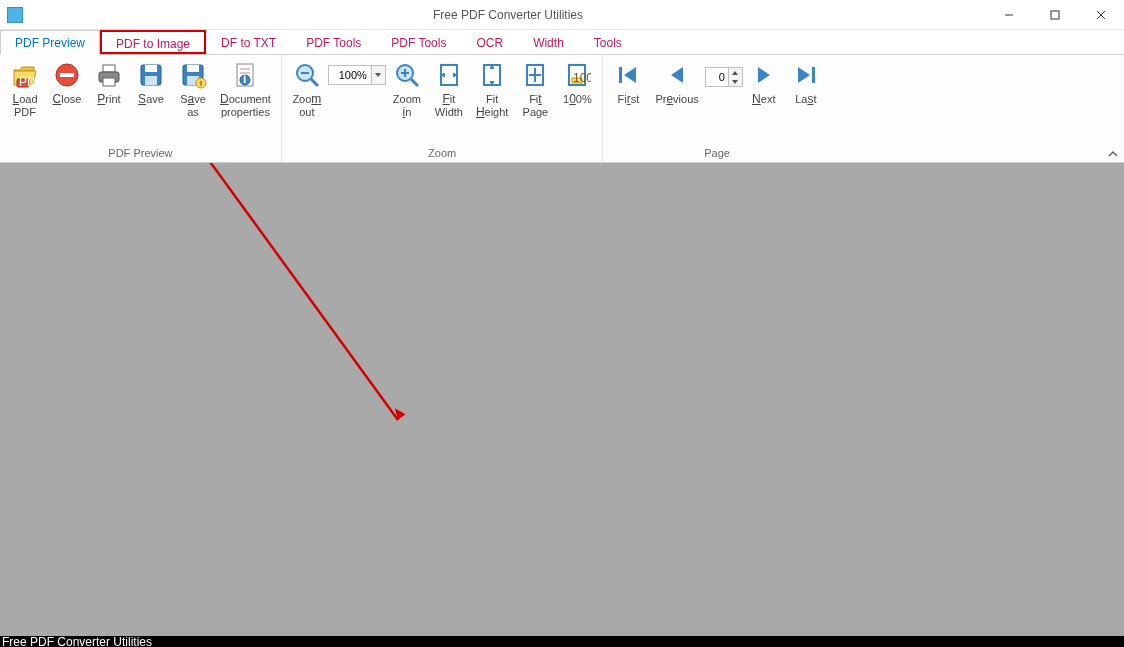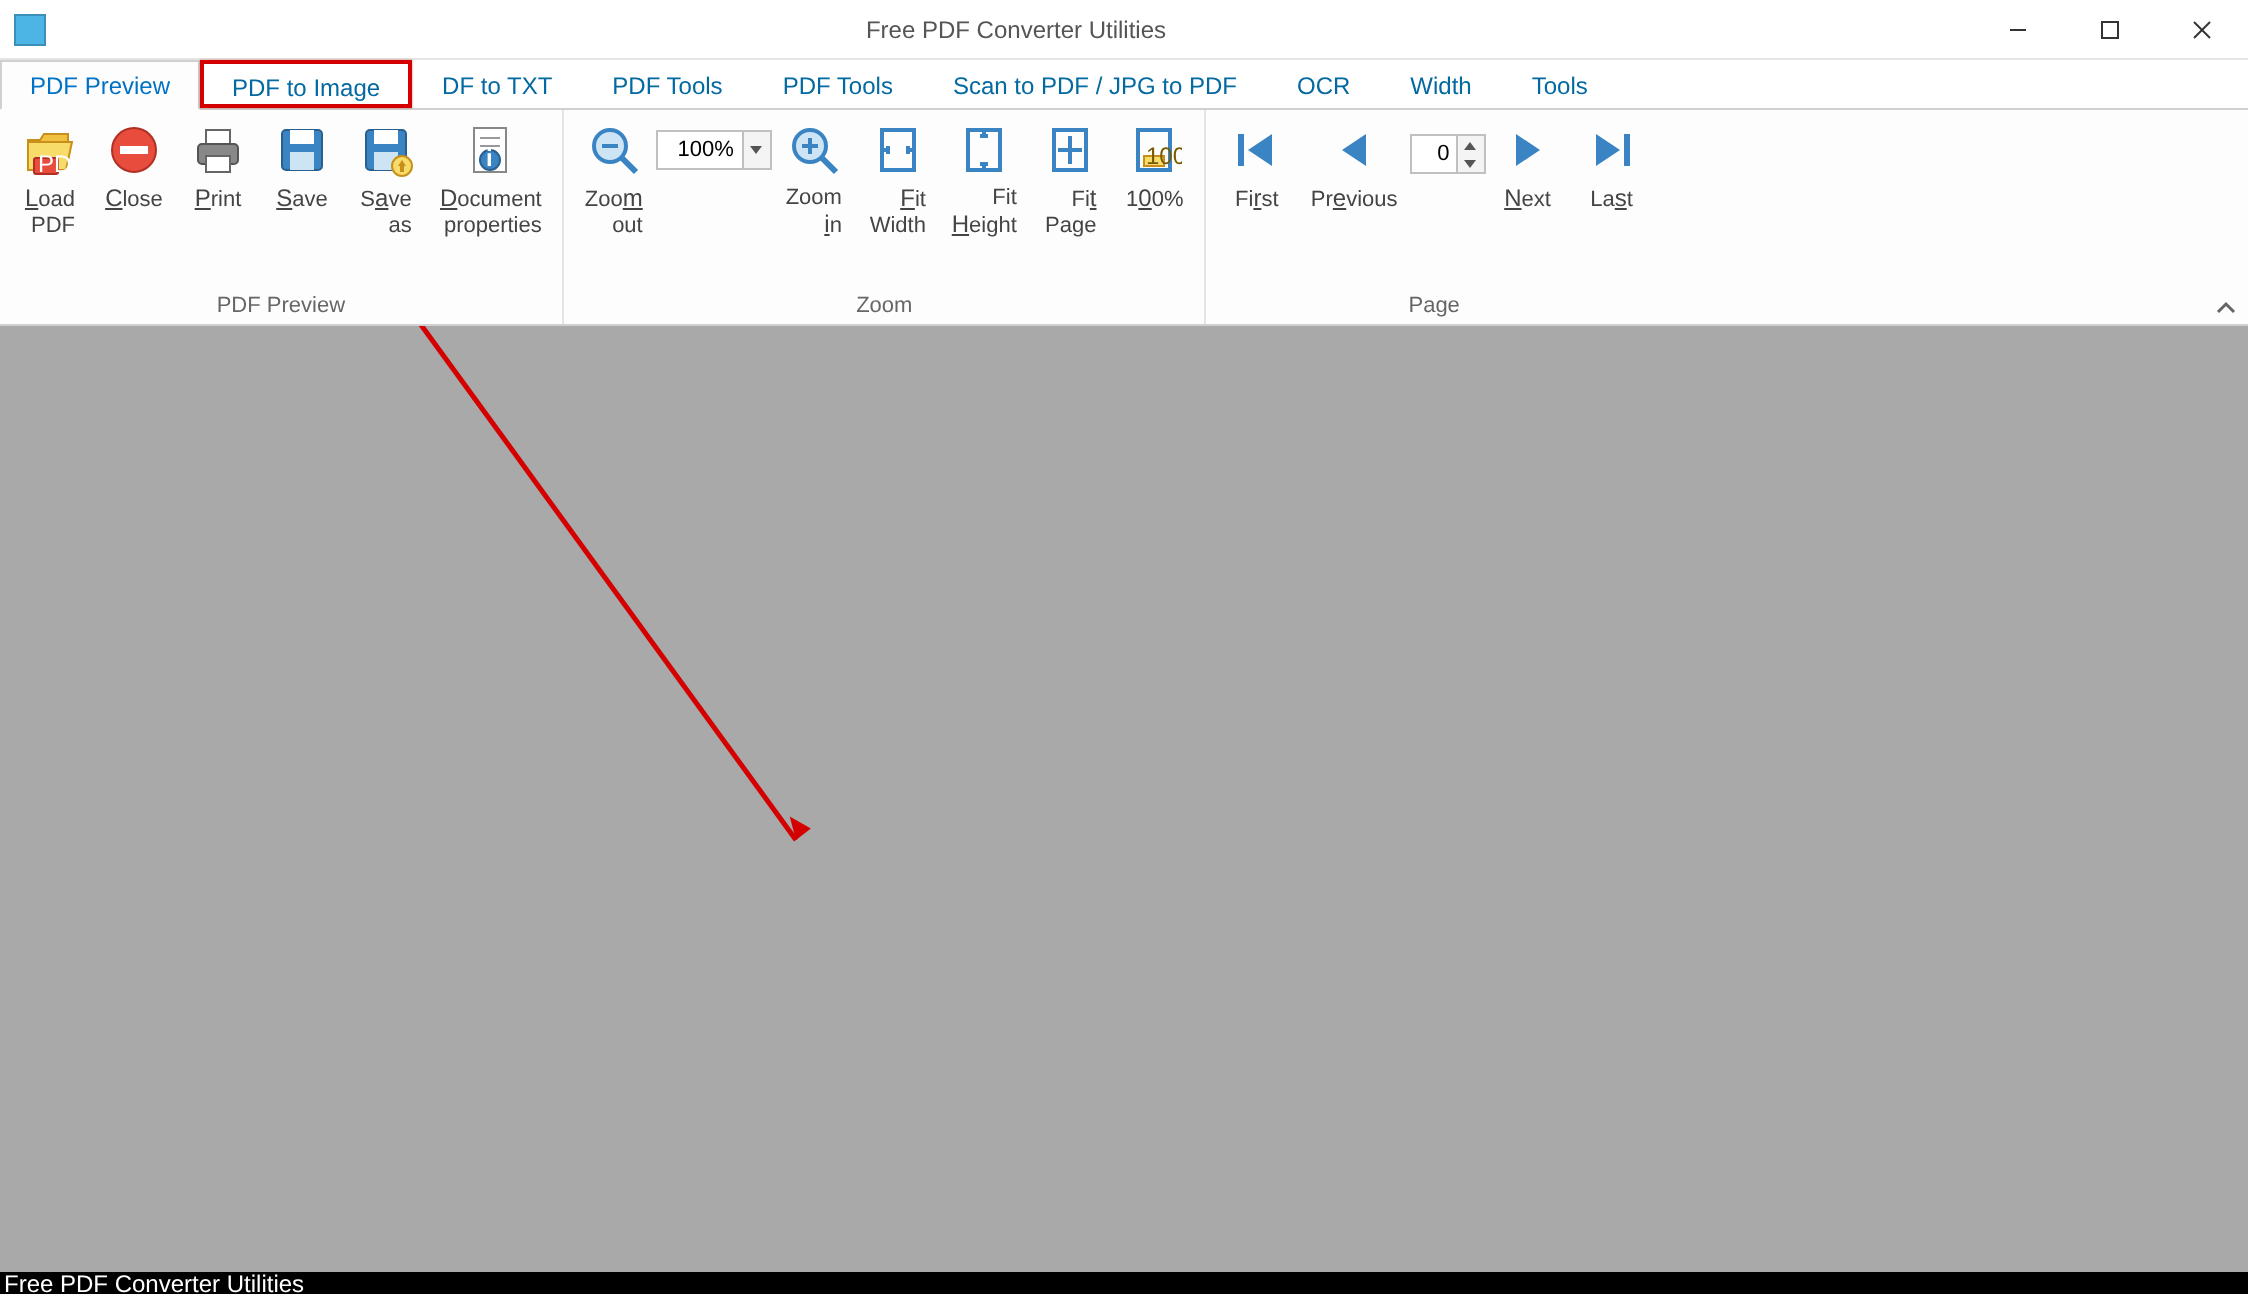--- a/index.html
+++ b/index.html
@@ -4,29 +4,29 @@
 <style>
 * { margin: 0; padding: 0; box-sizing: border-box; font-family: "Segoe UI", Tahoma, sans-serif; font-size: 12px; }
 body { width: 1124px; height: 647px; background: #000; overflow: hidden; }
 .window { width: 1124px; height: 636px; background: #fff; display: flex; flex-direction: column; }
 .titlebar { height: 30px; background: #fff; display: flex; align-items: center; border-bottom: 1px solid #e5e5e5; }
 .app-icon { width: 16px; height: 16px; margin: 0 7px; background: #4db4e6; border: 1px solid #3a90b8; }
 .title-text { flex: 1; text-align: center; color: #555; font-size: 12px; }
 .win-controls { display: flex; }
 .win-btn { width: 46px; height: 30px; display: flex; align-items: center; justify-content: center; color: #333; cursor: pointer; }
 .tabs { height: 25px; display: flex; border-bottom: 1px solid #d0d0d0; background: #fff; }
-.tab { padding: 5px 14px 4px; color: #0369a1; cursor: pointer; border: 1px solid transparent; border-bottom: none; position: relative; }
+.tab { padding: 5px 14px 4px; color: #be185d; cursor: pointer; border: 1px solid transparent; border-bottom: none; position: relative; }
 .tab.active { color: #0072c6; border: 1px solid #d0d0d0; border-bottom: 1px solid #fdfdfd; margin-bottom: -1px; background: #fdfdfd; }
 .tab.highlight { border: 2px solid #d40000; box-shadow: 0 0 1px rgba(212,0,0,.5); }
 .ribbon { height: 108px; background: #fdfdfd; display: flex; border-bottom: 1px solid #d0d0d0; position: relative; }
 .ribbon-group { display: flex; flex-direction: column; align-items: center; border-right: 1px solid #e4e4e4; padding: 2px 4px 0; }
 .ribbon-items { display: flex; flex: 1; align-items: flex-start; }
 .r-btn { display: flex; flex-direction: column; align-items: center; justify-content: flex-start; padding: 4px 6px 2px; min-width: 42px; cursor: pointer; text-align: center; line-height: 13px; color: #444; }
 .r-icon { width: 28px; height: 28px; margin-bottom: 4px; display: flex; align-items: center; justify-content: center; }
-.r-label { font-size: 11px; color: #444; text-align: right; }
+.r-label { font-size: 11px; color: #444; }
 .r-label u { text-decoration: underline; }
 .group-label { font-size: 11px; color: #666; padding-bottom: 3px; }
 .zoom-pct { display: flex; align-items: center; height: 36px; }
 .zoom-input { width: 44px; height: 20px; border: 1px solid #c0c0c0; text-align: right; padding-right: 4px; font-size: 11px; }
 .zoom-dd { width: 14px; height: 20px; border: 1px solid #c0c0c0; border-left: none; background: #f4f4f4; display: flex; align-items: center; justify-content: center; cursor: pointer; }
 .page-input { width: 24px; height: 20px; border: 1px solid #c0c0c0; text-align: right; padding-right: 3px; font-size: 11px; }
 .page-spin { width: 14px; height: 20px; background: #f4f4f4; border: 1px solid #c0c0c0; border-left: none; display: flex; flex-direction: column; cursor: pointer; }
 .spin-btn { flex: 1; display: flex; align-items: center; justify-content: center; }
 .ribbon-collapse { position: absolute; right: 6px; bottom: 4px; cursor: pointer; color: #666; font-size: 10px; }
 .content { flex: 1; background: #a9a9a9; position: relative; }
@@ -62,21 +62,20 @@
         </div>
     </div>
   </div>
 
   <div class="tabs">
     <div class="tab active"><span>PDF Preview</span></div>
     <div class="tab highlight"><span>PDF to Image</span></div>
     <div class="tab"><span>DF to TXT</span></div>
     <div class="tab"><span>PDF Tools</span></div>
     <div class="tab"><span>PDF Tools</span></div>
-    <div class="tab"><span>Scan to PDF / JPG to PDF</span></div>
     <div class="tab"><span>OCR</span></div>
     <div class="tab"><span>Width</span></div>
     <div class="tab"><span>Tools</span></div>
   </div>
 
   <div class="ribbon">
 
     <div class="ribbon-group">
       <div class="ribbon-items">
         <div class="r-btn">

